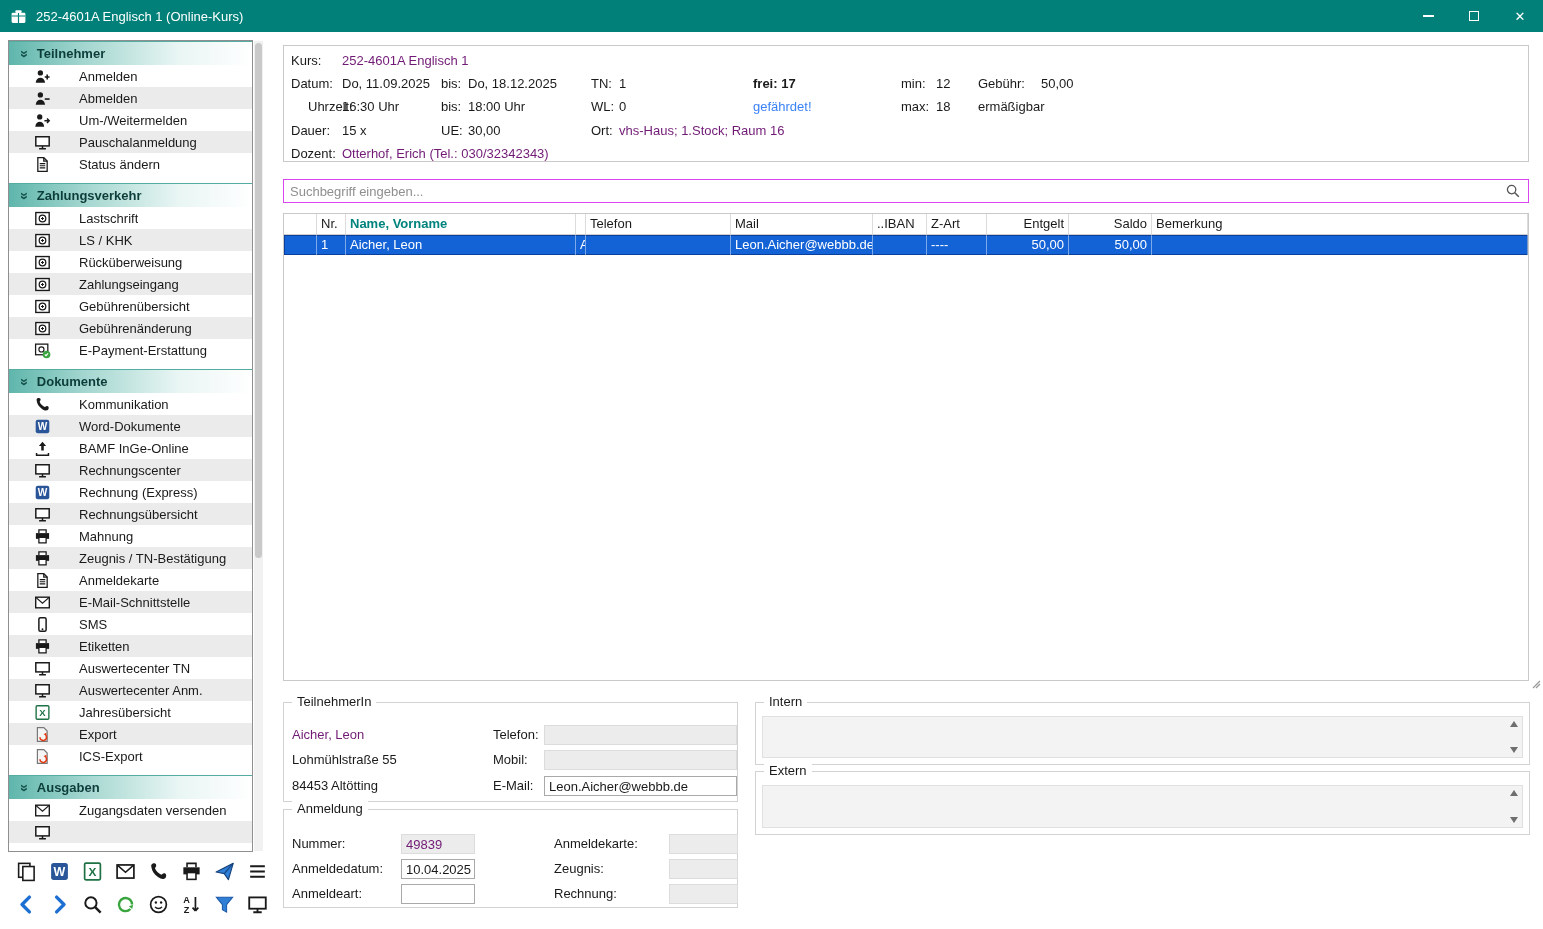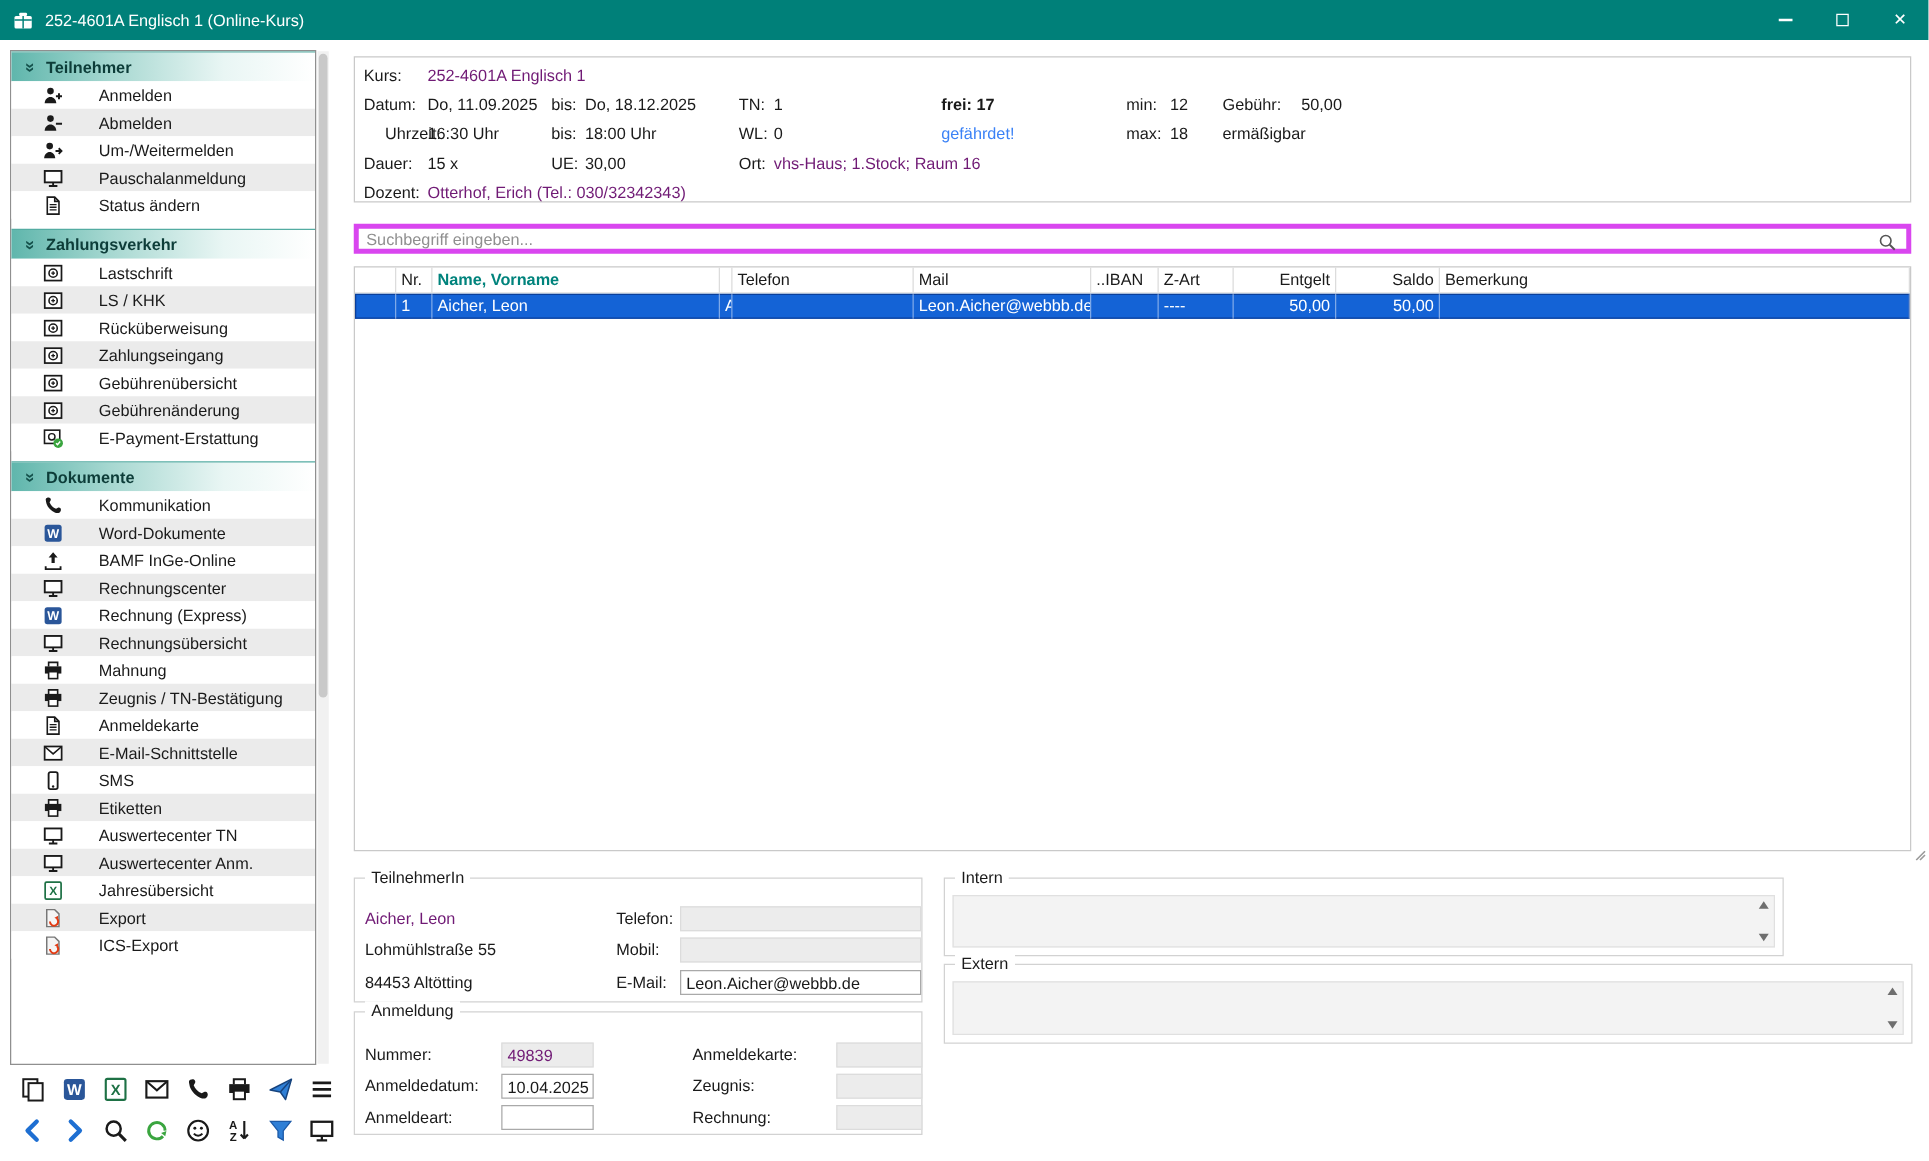--- a/index.html
+++ b/index.html
@@ -39,21 +39,21 @@
   .tb-btn { width:28px; height:28px; border:0; background:transparent; padding:3px; cursor:default; }
   .tb-btn .ic { width:21px; height:21px; display:block; }
   
   .course-info { position:absolute; left:283px; top:45px; width:1246px; height:117px;
     border:1px solid #c9c9c9; background:#fff; }
   .ci { position:absolute; white-space:nowrap; }
   .teal { color:#701a75; }
   .red { color:#3b82f6; }
   .b { font-weight:bold; }
   .search { position:absolute; left:283px; top:179px; width:1246px; height:24px;
-    border:4px solid #d946ef; background:#fff; }
+    border:1px solid #d946ef; background:#fff; }
   .search input { border:0; outline:0; width:calc(100% - 30px); height:100%; font:13px "Liberation Sans","DejaVu Sans",sans-serif; padding-left:6px; background:transparent; color:#1a1a1a; }
   .search input::placeholder { color:#8f8f8f; }
   .search .ic { position:absolute; right:7px; top:3px; width:16px; height:16px; }
   
   .grid { position:absolute; left:283px; top:213px; width:1246px; height:468px;
     border:1px solid #c9c9c9; background:#fff;
     --cols: 33px 29px 230px 10px 145px 142px 54px 60px 82px 83px minmax(0,1fr); }
   .thead { display:grid; grid-template-columns:var(--cols); height:21px; border-bottom:1px solid #cfcfcf; }
   .th { border-right:1px solid #dcdcdc; padding:2px 4px 0 4px; white-space:nowrap; overflow:hidden; }
   .th2 { color:#00837c; font-weight:bold; }
@@ -390,20 +390,44 @@
           <span class="ic">
             <svg viewBox="0 0 16 16">
               <path d="M3.2 1.6h6l3.2 3.2v9.6H3.2z" fill="#f5f5f5" stroke="#777" stroke-width="1.1"></path>
               <path d="M5.6 10.6a3.1 3.1 0 1 0 5.4-2.1" fill="none" stroke="#e23b14" stroke-width="1.5"></path>
               <path d="M11.8 6.2l-.3 3-2.5-1.4z" fill="#e23b14"></path>
             </svg>
           </span>
           <span class="sb-label">ICS-Export</span>
         </div>
       </div>
+      <div class="sb-section">
+        <div class="sb-header">
+          <span class="chev">»</span>
+          <span class="sb-title">Ausgaben</span>
+        </div>
+        <div class="sb-item">
+          <span class="ic">
+            <svg viewBox="0 0 16 16">
+              <rect x="1.6" y="3" width="12.8" height="10" fill="#fff" stroke="#1a1a1a" stroke-width="1.3"></rect>
+              <path d="M2 3.4l6 5.2 6-5.2" fill="none" stroke="#1a1a1a" stroke-width="1.2"></path>
+            </svg>
+          </span>
+          <span class="sb-label">Zugangsdaten versenden</span>
+        </div>
+        <div class="sb-item alt">
+          <span class="ic">
+            <svg viewBox="0 0 16 16">
+              <rect x="1.7" y="2.6" width="12.6" height="8.6" fill="#fff" stroke="#1a1a1a" stroke-width="1.4"></rect>
+              <path d="M8 11.2v2.2M4.8 13.9h6.4" stroke="#1a1a1a" stroke-width="1.4" fill="none"></path>
+            </svg>
+          </span>
+          <span class="sb-label"></span>
+        </div>
+      </div>
     </aside>
   <div class="sb-scroll">
       <div class="thumb"></div>
     </div>
 
   <div class="toolbar">
     <div class="tb-row" id="tb-row1">
         <button class="tb-btn">
           <span class="ic">
             <svg viewBox="0 0 16 16">
@@ -639,21 +663,21 @@
     <span class="lbl" style="left:8px;top:76px">Anmeldeart:</span>
     <div class="fld white" style="left:117px;top:74px;width:74px"><span></span></div>
     <span class="lbl" style="left:270px;top:26px">Anmeldekarte:</span>
     <div class="fld" style="left:385px;top:24px;width:69px"><span></span></div>
     <span class="lbl" style="left:270px;top:51px">Zeugnis:</span>
     <div class="fld" style="left:385px;top:49px;width:69px"><span></span></div>
     <span class="lbl" style="left:270px;top:76px">Rechnung:</span>
     <div class="fld" style="left:385px;top:74px;width:69px"><span></span></div>
   </div>
 
-  <div class="gb" style="left:755px;top:702px;width:672px;height:63px">
+  <div class="gb" style="left:755px;top:702px;width:775px;height:63px">
     <span class="legend">Intern</span>
     <div class="notearea">
       <span class="sa up"></span>
       <span class="sa down"></span>
     </div>
   </div>
   <div class="gb" style="left:755px;top:771px;width:775px;height:64px">
     <span class="legend">Extern</span>
     <div class="notearea">
       <span class="sa up"></span>

